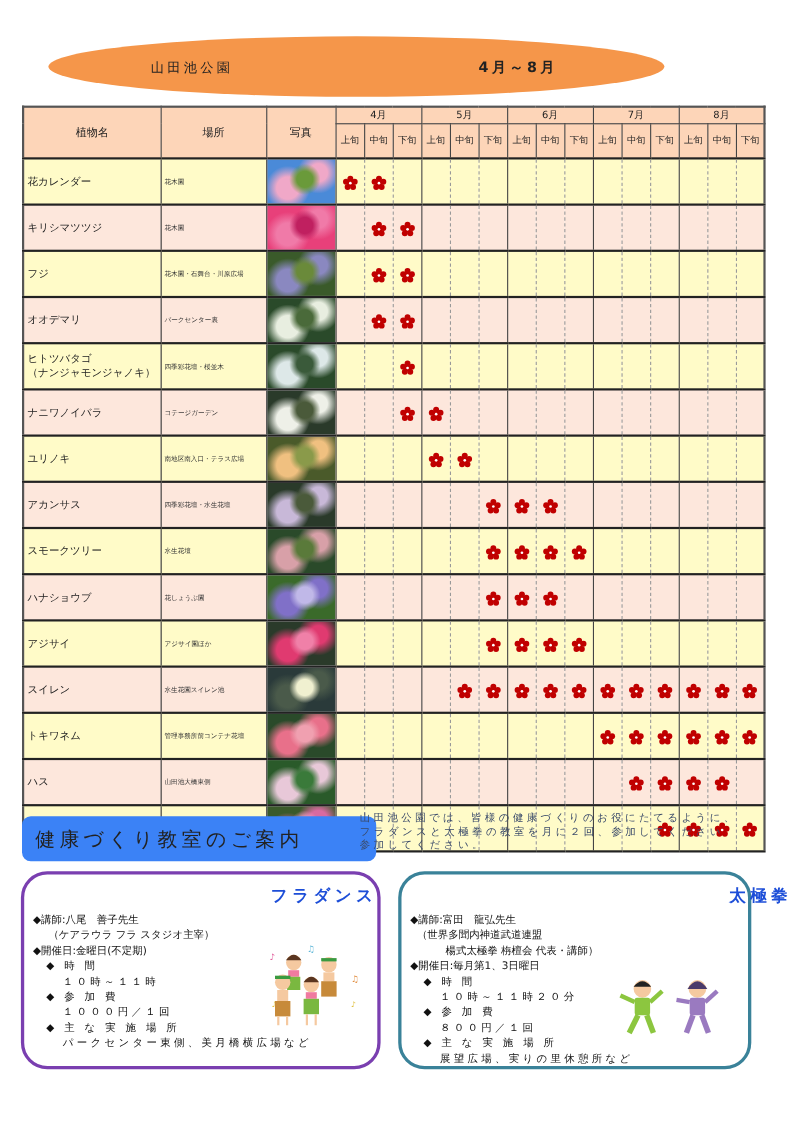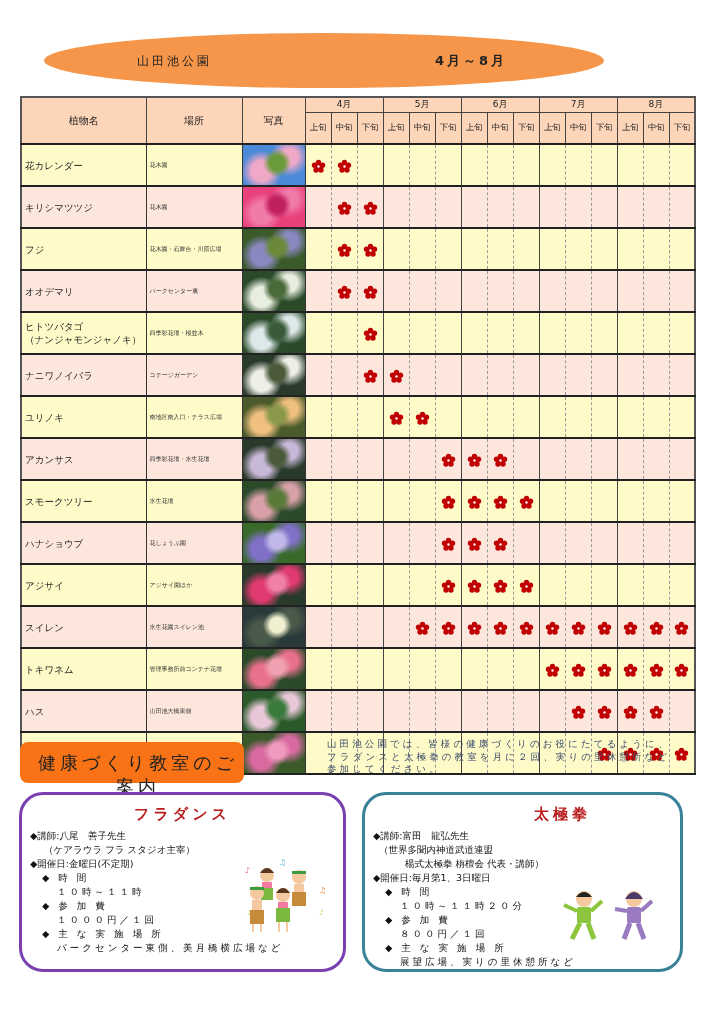--- a/index.html
+++ b/index.html
@@ -43,35 +43,35 @@
   .cal td.slot { text-align: center; vertical-align: middle; border-left: 1px dashed #999; }
   .cal td.slot.mstart { border-left: 1px solid #444; }
 
   .photo-box { width: 100%; height: 40px; display: block; }
 
   .blossom { display: inline-block; width: 15px; height: 15px; position: relative; vertical-align: middle; }
   .blossom svg { width: 15px; height: 15px; display: block; }
 
   
   .health-banner {
-    position: absolute; left: 20px; top: 742px; width: 224px; height: 41px;
-    background: #f97316; border-radius: 8px; text-align: center;
+    position: absolute; left: 20px; top: 742px; width: 322px; height: 41px;
+    background: #3b82f6; border-radius: 8px; text-align: center;
   }
   .health-title { position: absolute; left: 12px; top: 9px; font-size: 18px; letter-spacing: 4px; color: #222; }
   .intro-text {
     position: absolute; left: 327px; top: 738px; width: 390px;
     font-size: 9.5px; line-height: 12.5px; letter-spacing: 3.1px; color: #3a4a6a;
   }
 
   .box {
     position: absolute; background: #fff; border-radius: 24px; border: 3px solid;
   }
   .box.hula { left: 19px; top: 792px; width: 327px; height: 180px; border-color: #7a3fb0; }
   .box.taichi { left: 362px; top: 792px; width: 321px; height: 180px; border-color: #3a8299; }
-  .box-title { position: absolute; width: 100%; text-align: center; top: 10px; font-size: 15px; font-weight: bold; color: #b91c1c; letter-spacing: 4px; }
+  .box-title { position: absolute; width: 100%; text-align: right; top: 10px; font-size: 15px; font-weight: bold; color: #1d4ed8; letter-spacing: 4px; }
   .box .line { position: absolute; font-size: 9.5px; color: #111; white-space: nowrap; }
   .box .line.wide { letter-spacing: 3px; }
 
   .illus { position: absolute; }
 </style>
 </head>
 <body>
 
 <div class="title-ellipse" style="left:44px;width:560px;"></div>
 <div class="title-wrap">
@@ -1012,21 +1012,21 @@
             </svg></span></td>
       </tr>
     </tbody>
 </table>
 
 <div class="health-banner">
   <span class="health-title">健康づくり教室のご案内</span>
 </div>
 <div class="intro-text">
   <div>山田池公園では、皆様の健康づくりのお役にたてるように、</div>
-  <div>フラダンスと太極拳の教室を月に２回、実りの里休憩所など</div>
+  <div>フラダンスと太極拳の教室を月に２回、参加してください</div>
   <div>参加してください。</div>
 </div>
 
 <div class="box hula">
   <div class="box-title">フラダンス</div>
   <div class="line" style="left:8px;top:35px;">◆講師:八尾　善子先生</div>
   <div class="line" style="left:22px;top:49px;">（ケアラウラ フラ スタジオ主宰）</div>
   <div class="line" style="left:8px;top:63px;">◆開催日:金曜日(不定期)</div>
   <div class="line wide" style="left:20px;top:77px;">◆ 時 間</div>
   <div class="line wide" style="left:35px;top:91px;">１０時～１１時</div>

